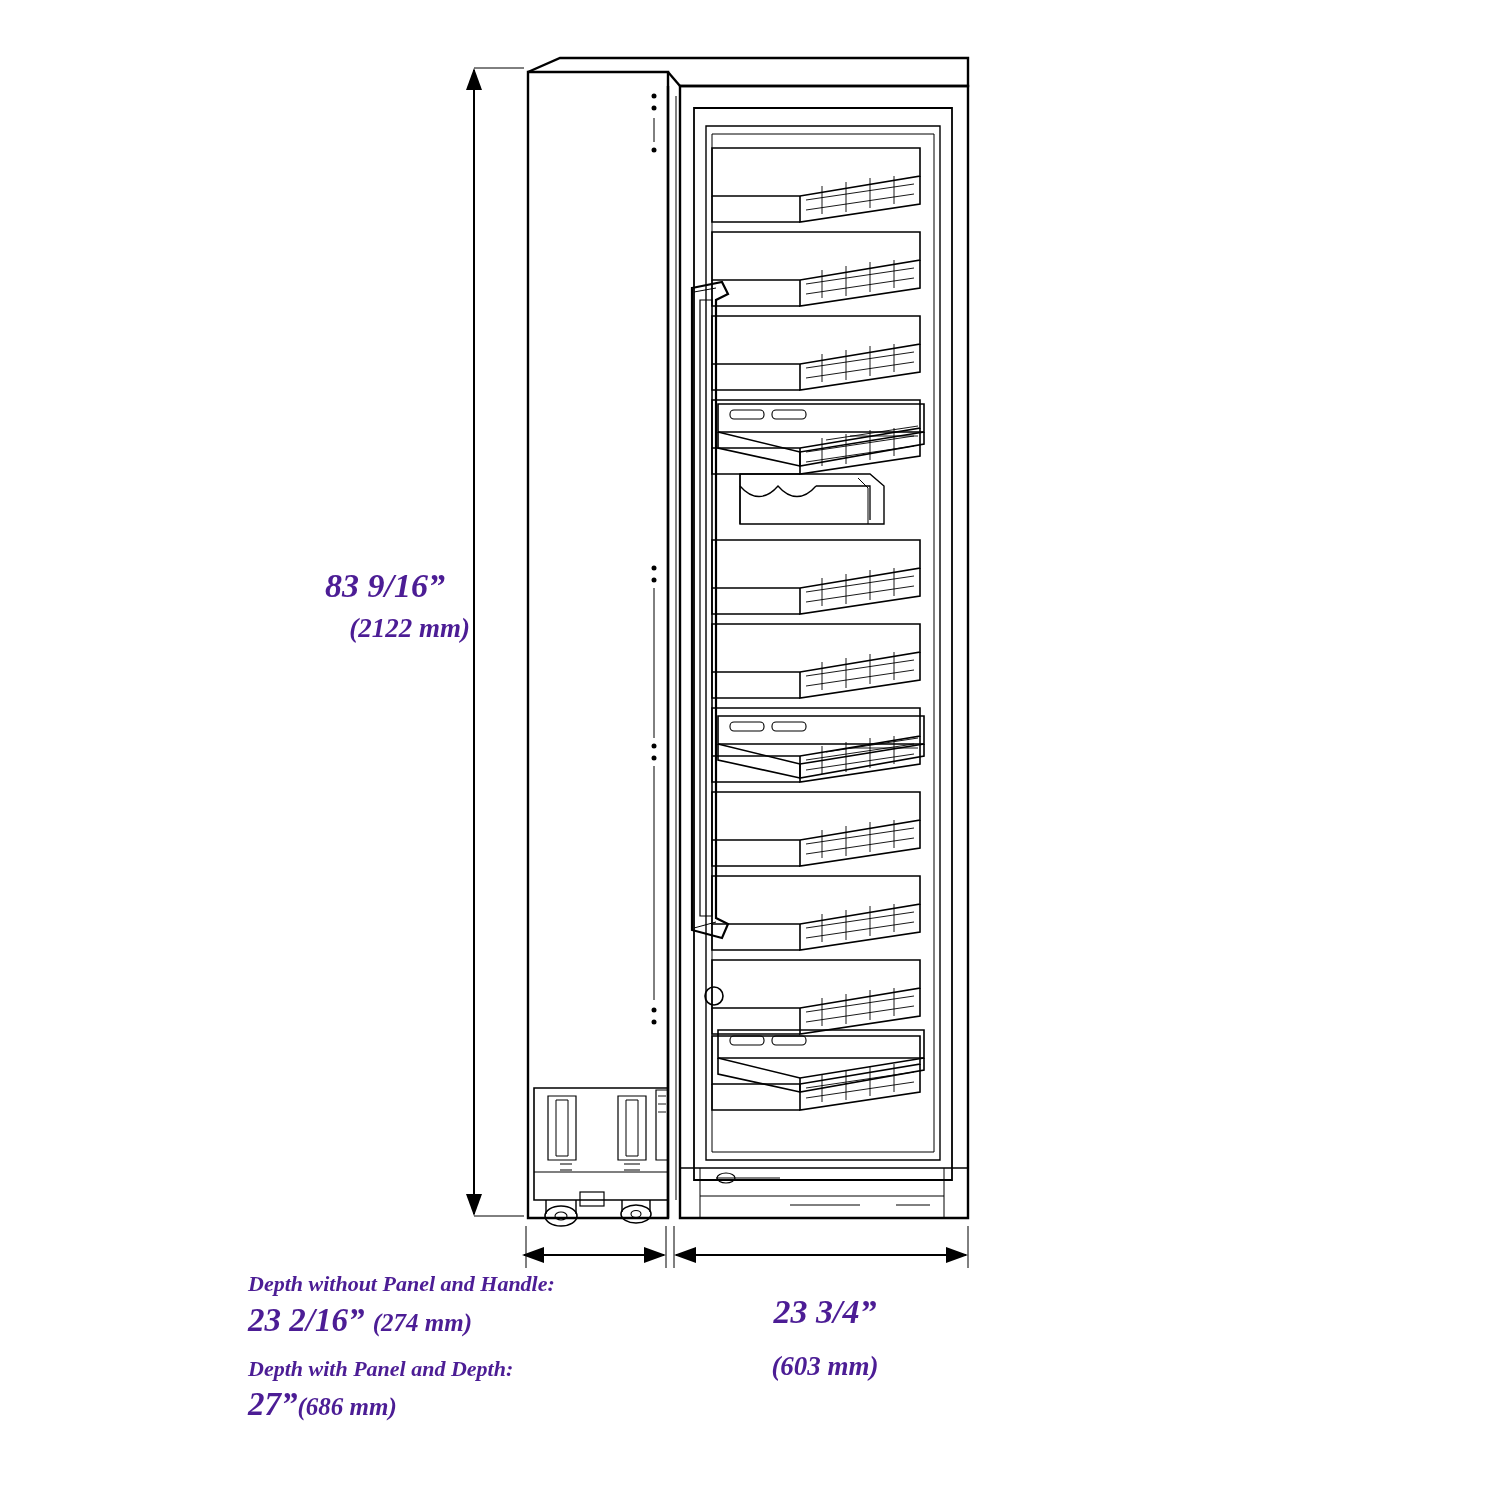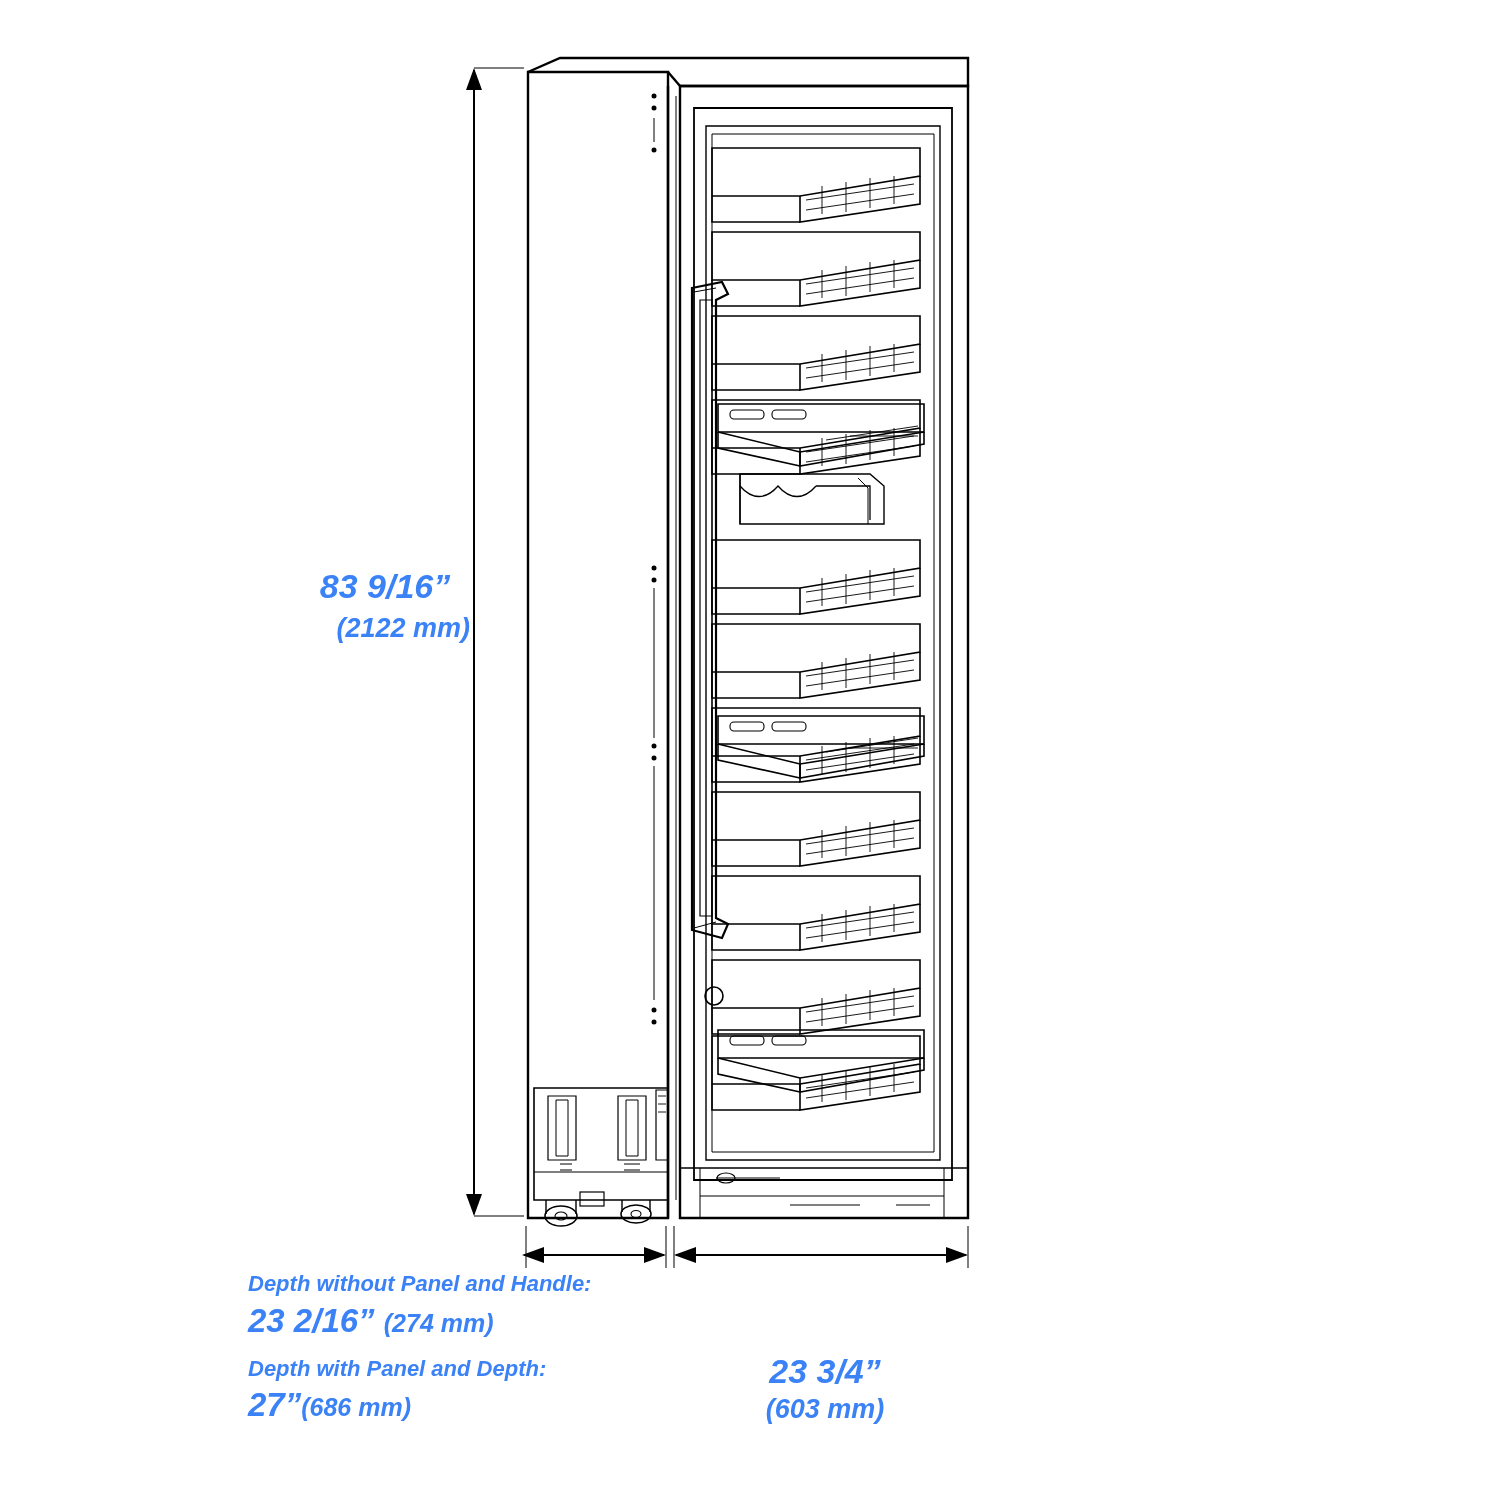--- a/index.html
+++ b/index.html
@@ -15,24 +15,24 @@
     overflow: hidden;
   }
   #stage {
     position: absolute;
     left: 0; top: 0;
     width: 1500px;
     height: 1500px;
   }
   .dim-text {
     position: absolute;
-    font-family: Liberation Sans, sans-serif;
+    font-family: Liberation Serif, serif;
     font-style: italic;
     font-weight: bold;
-    color: #3b82f6;
+    color: #4c1d95;
     white-space: nowrap;
     line-height: 1.25;
   }
   .dim-sub {
     font-size: 26px;
     font-weight: bold;
     font-style: italic;
     text-align: right;
   }
   .dim-main {
@@ -55,26 +55,26 @@
     text-align: left;
   }
   #depth-block .line1 { display:block; font-size: 22px; }
   #depth-block .line2 { display:block; font-size: 33px; margin-top: 2px;}
   #depth-block .line2 .mm { font-size: 25px; }
   #depth-block .line3 { display:block; font-size: 22px; margin-top: 14px;}
   #depth-block .line4 { display:block; font-size: 33px; margin-top: 2px;}
   #depth-block .line4 .mm { font-size: 25px; }
   #width-block {
     left: 680px;
-    top: 1350px;
+    top: 1291px;
     width: 290px;
     text-align: center;
   }
   #width-block .w1 { display:block; font-size: 34px; }
-  #width-block .w2 { display:block; font-size: 27px; margin-top: 0;}
+  #width-block .w2 { display:block; font-size: 27px; margin-top: 16px;}
 </style>
 </head>
 <body>
 
 <div id="stage">
 
   <svg id="drawing" width="1500" height="1500" viewBox="0 0 1500 1500" xmlns="http://www.w3.org/2000/svg">
     <defs>
       <marker id="arrowEnd" markerWidth="12" markerHeight="12" refX="10" refY="4" orient="auto">
         <path d="M0,0 L11,4 L0,8 z" fill="#000"></path>

